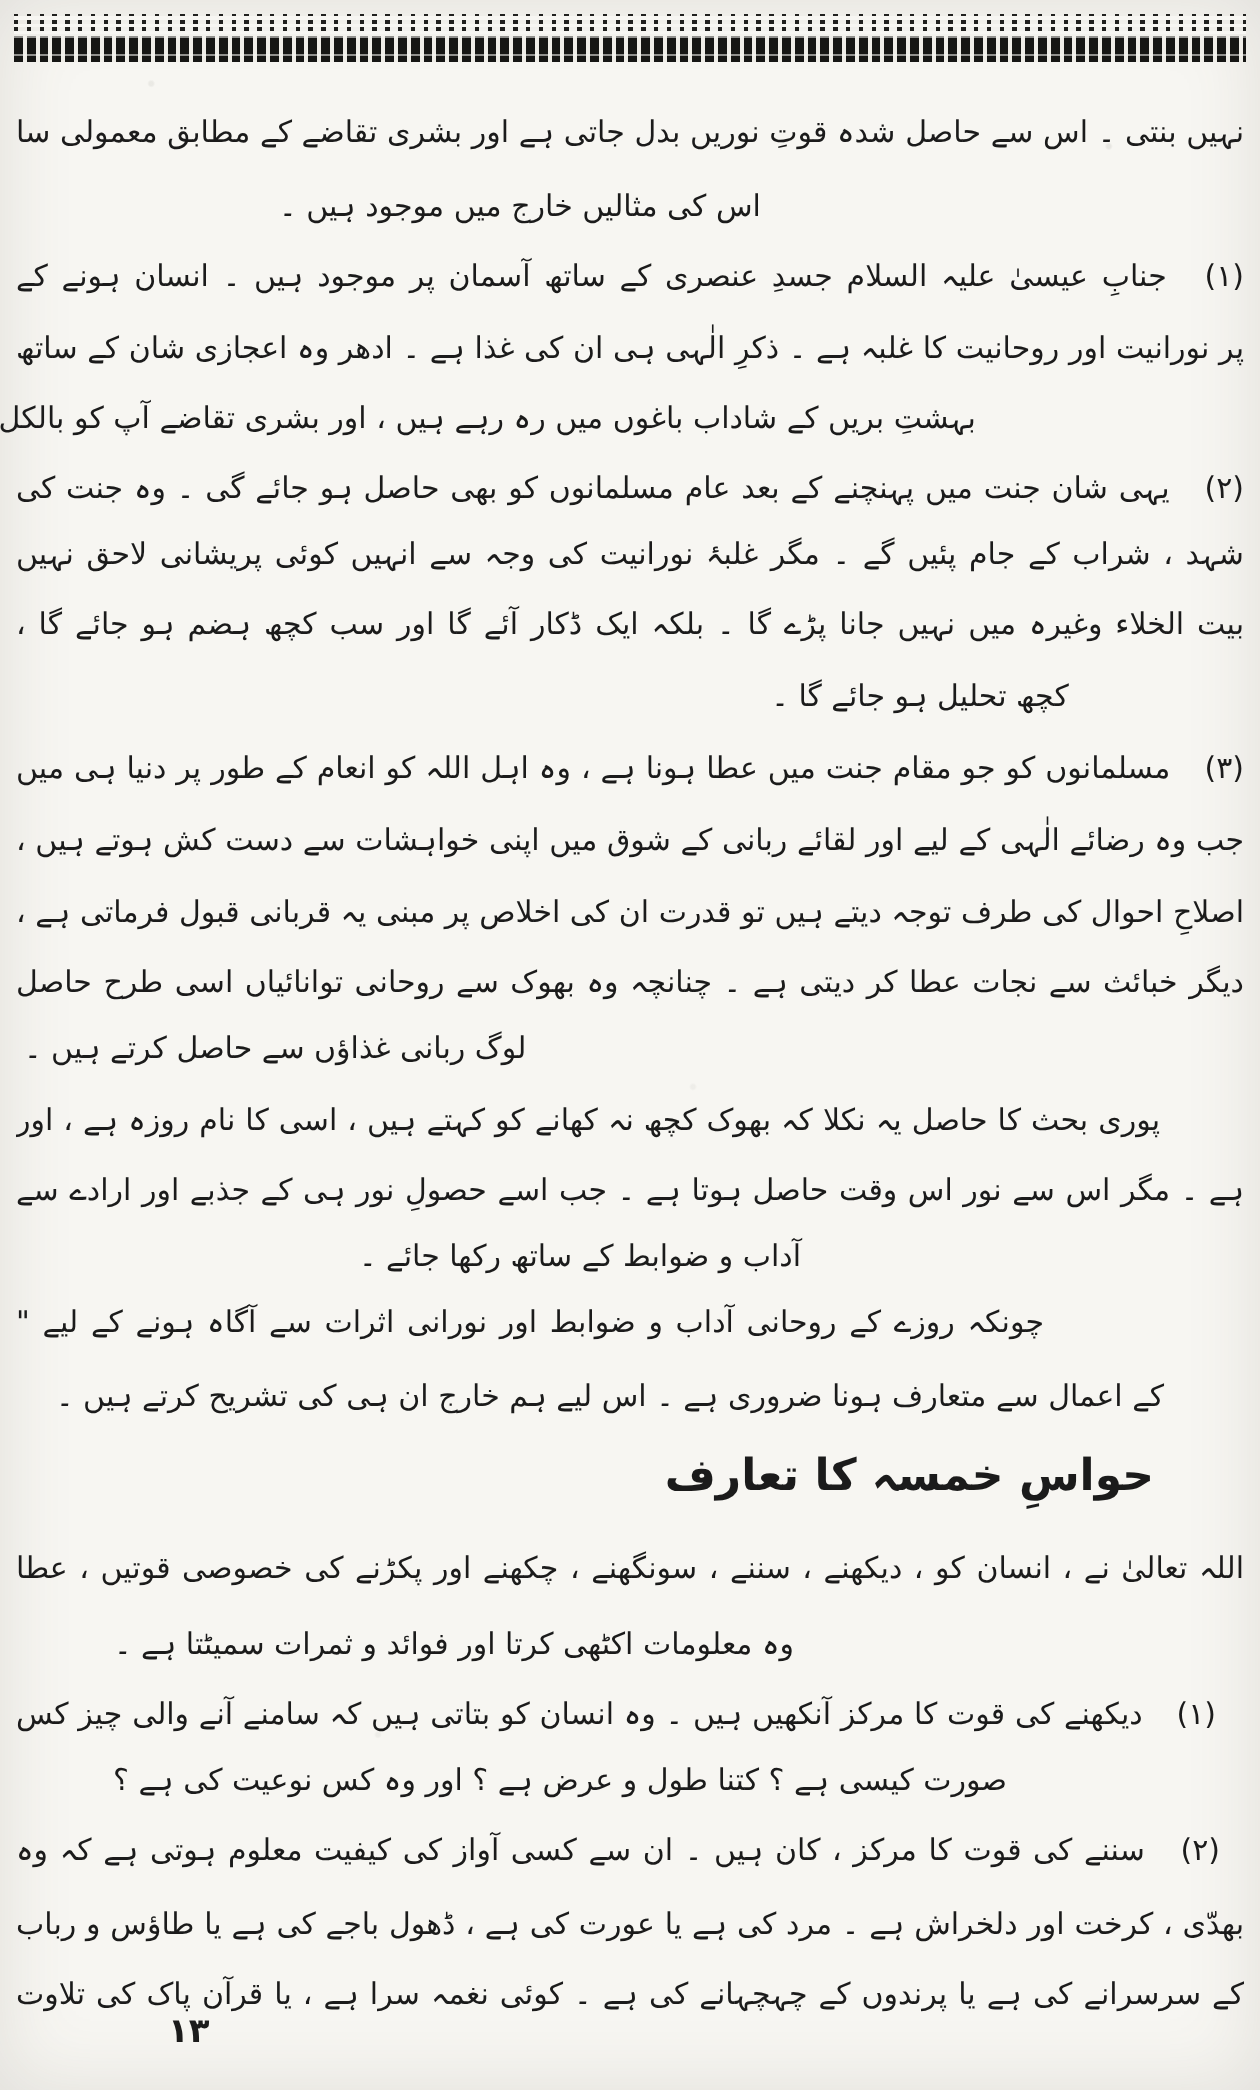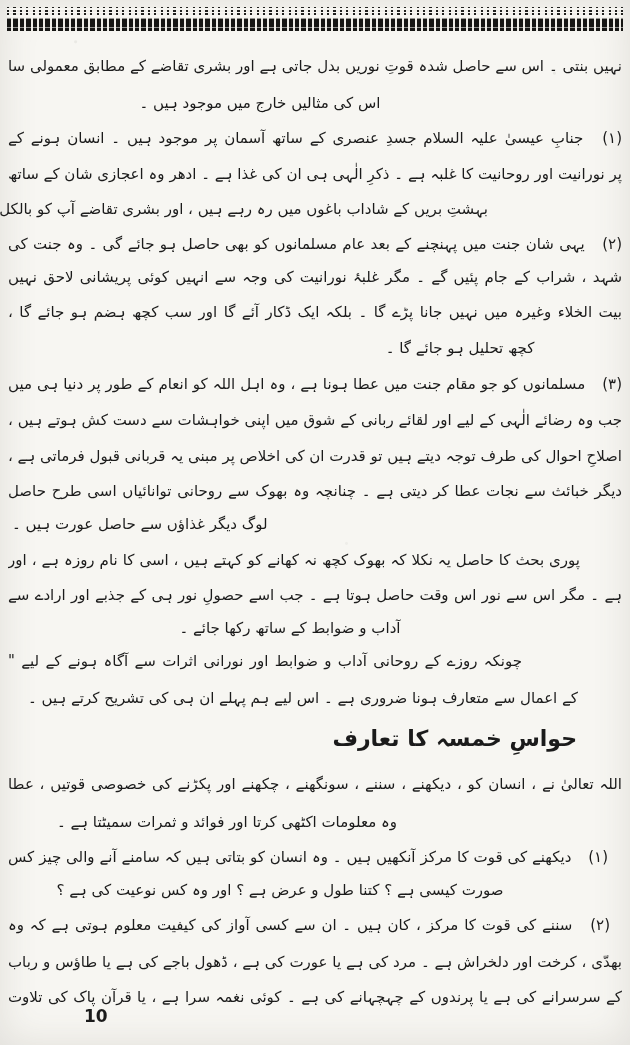--- a/index.html
+++ b/index.html
@@ -79,36 +79,36 @@
 
   <div class="line j" style="top:228px"><span class="marker">(۲)</span> <span>یہی شان جنت میں پہنچنے کے بعد عام مسلمانوں کو بھی حاصل ہو جائے گی ۔ وہ جنت کی نعمتیں کھائیں گے ۔ دودھ ،</span></div>
   <div class="line j" style="top:261px">شہد ، شراب کے جام پئیں گے ۔ مگر غلبۂ نورانیت کی وجہ سے انہیں کوئی پریشانی لاحق نہیں ہوگی ، بول و براز کے لیے</div>
   <div class="line j" style="top:296px">بیت الخلاء وغیرہ میں نہیں جانا پڑے گا ۔ بلکہ ایک ڈکار آئے گا اور سب کچھ ہضم ہو جائے گا ، خوشبودار پسینے کے ذریعے سب</div>
   <div class="line c" style="top:332px;transform:translateX(145px)">کچھ تحلیل ہو جائے گا ۔</div>
 
   <div class="line j" style="top:368px"><span class="marker">(۳)</span> <span>مسلمانوں کو جو مقام جنت میں عطا ہونا ہے ، وہ اہل اللہ کو انعام کے طور پر دنیا ہی میں عطا کر دیا جاتا ہے ،</span></div>
   <div class="line j" style="top:404px">جب وہ رضائے الٰہی کے لیے اور لقائے ربانی کے شوق میں اپنی خواہشات سے دست کش ہوتے ہیں ، اور</div>
   <div class="line j" style="top:440px">اصلاحِ احوال کی طرف توجہ دیتے ہیں تو قدرت ان کی اخلاص پر مبنی یہ قربانی قبول فرماتی ہے ، اور انہیں رذائلِ نفس اور</div>
   <div class="line j" style="top:475px">دیگر خبائث سے نجات عطا کر دیتی ہے ۔ چنانچہ وہ بھوک سے روحانی توانائیاں اسی طرح حاصل کرتے ہیں جس طرح دوسرے</div>
-  <div class="line l" style="top:508px;padding-left:4px">لوگ دیگر غذاؤں سے حاصل عورت ہیں ۔</div>
+  <div class="line l" style="top:508px;padding-left:4px">لوگ ربانی غذاؤں سے حاصل کرتے ہیں ۔</div>
 
   <div class="line j" style="top:544px;padding-right:42px">پوری بحث کا حاصل یہ نکلا کہ بھوک کچھ نہ کھانے کو کہتے ہیں ، اسی کا نام روزہ ہے ، اور روزہ حصولِ نور کا ذریعہ</div>
   <div class="line j" style="top:579px">ہے ۔ مگر اس سے نور اس وقت حاصل ہوتا ہے ۔ جب اسے حصولِ نور ہی کے جذبے اور ارادے سے باقاعدہ</div>
   <div class="line c" style="top:612px;transform:translateX(-25px)">آداب و ضوابط کے ساتھ رکھا جائے ۔</div>
 
   <div class="line j" style="top:645px;padding-right:100px">چونکہ روزے کے روحانی آداب و ضوابط اور نورانی اثرات سے آگاہ ہونے کے لیے " حواسِ خمسہ " اور ان</div>
-  <div class="line l" style="top:682px;padding-left:20px">کے اعمال سے متعارف ہونا ضروری ہے ۔ اس لیے ہم پہلے ان ہی کی تشریح کرتے ہیں ۔</div>
+  <div class="line l" style="top:682px;padding-left:20px">کے اعمال سے متعارف ہونا ضروری ہے ۔ اس لیے ہم خارج ان ہی کی تشریح کرتے ہیں ۔</div>
 
   <div class="heading">حواسِ خمسہ کا تعارف</div>
 
   <div class="line j" style="top:768px">اللہ تعالیٰ نے ، انسان کو ، دیکھنے ، سننے ، سونگھنے ، چکھنے اور پکڑنے کی خصوصی قوتیں ، عطا فرمائی ہیں ، جن کے ذریعہ</div>
   <div class="line c" style="top:806px;transform:translateX(-88px)">وہ معلومات اکٹھی کرتا اور فوائد و ثمرات سمیٹتا ہے ۔</div>
 
   <div class="line j" style="top:841px;padding-right:14px"><span class="marker">(۱)</span> <span>دیکھنے کی قوت کا مرکز آنکھیں ہیں ۔ وہ انسان کو بتاتی ہیں کہ سامنے آنے والی چیز کس رنگ کی ہے ، اس کی شکل و</span></div>
   <div class="line c" style="top:874px;transform:translateX(-35px)">صورت کیسی ہے ؟ کتنا طول و عرض ہے ؟ اور وہ کس نوعیت کی ہے ؟</div>
 
   <div class="line j" style="top:909px;padding-right:12px"><span class="marker">(۲)</span> <span>سننے کی قوت کا مرکز ، کان ہیں ۔ ان سے کسی آواز کی کیفیت معلوم ہوتی ہے کہ وہ سریلی ، رسیلی اور دلکش ہے یا</span></div>
   <div class="line j" style="top:946px">بھدّی ، کرخت اور دلخراش ہے ۔ مرد کی ہے یا عورت کی ہے ، ڈھول باجے کی ہے یا طاؤس و رباب کی ہے ۔ درختوں</div>
   <div class="line j" style="top:981px">کے سرسرانے کی ہے یا پرندوں کے چہچہانے کی ہے ۔ کوئی نغمہ سرا ہے ، یا قرآن پاک کی تلاوت کر رہا ہے ۔ ہنس رہا ہے ، یا</div>
 
-  <div class="pageno">10</div>
+  <div class="pageno">۱۳</div>
 
 </div>
 
 </body></html>

